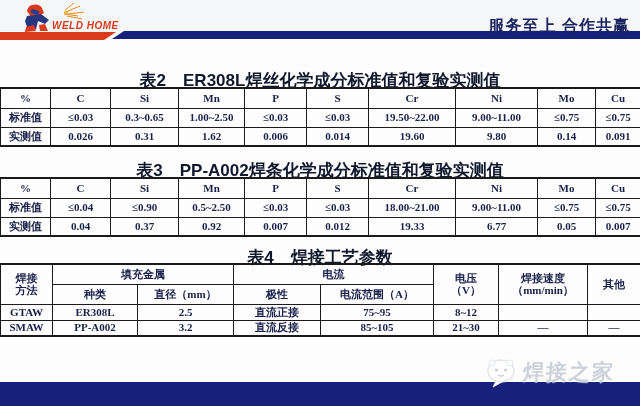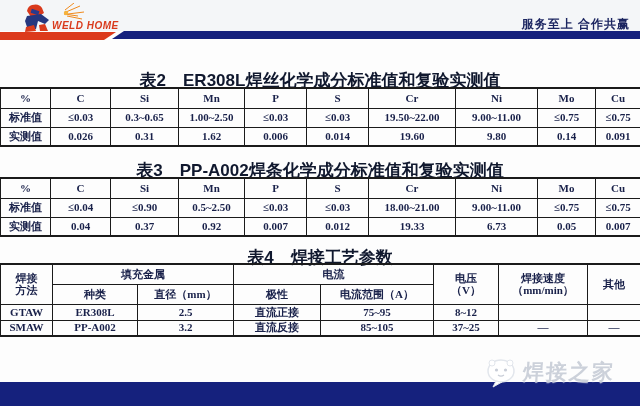--- a/index.html
+++ b/index.html
@@ -17,21 +17,21 @@
     clip-path:polygon(0 0, 116px 0, 104px 100%, 0 100%);
   }
   .stripe-navy {
     position:absolute; top:31px; left:112px; right:0; height:8px; background:#15217d;
     clip-path:polygon(12px 0, 100% 0, 100% 100%, 0 100%);
   }
   .logo { position:absolute; top:3px; left:14px; width:150px; height:30px; }
   .slogan {
     position:absolute; top:16px; right:10px;
     font-family:"Liberation Sans","DejaVu Sans",sans-serif;
-    font-weight:bold; font-size:12px; color:#1b2560; letter-spacing:1px;
+    font-weight:bold; font-size:16px; color:#1b2560; letter-spacing:1px;
   }
 
   
   .tbl-title {
     position:absolute; left:0; width:100%; text-align:center;
     font-family:"Liberation Sans","DejaVu Sans",sans-serif;
     font-weight:bold; font-size:17px; color:#10182e;
   }
   #t2-title { top:69px; }
   #t3-title { top:159px; }
@@ -196,21 +196,21 @@
           <td>≤0.75</td>
         </tr>
         <tr>
           <td>实测值</td>
           <td>0.04</td>
           <td>0.37</td>
           <td>0.92</td>
           <td>0.007</td>
           <td>0.012</td>
           <td>19.33</td>
-          <td>6.73</td>
+          <td>6.77</td>
           <td>0.05</td>
           <td>0.007</td>
         </tr>
       </tbody>
   </table>
 
   <div class="tbl-title" id="t4-title">表4　焊接工艺参数</div>
   <table id="t4">
     <colgroup>
       <col style="width:52px">
@@ -251,21 +251,21 @@
           <td>8~12</td>
           <td></td>
           <td></td>
         </tr>
         <tr>
           <td>SMAW</td>
           <td>PP-A002</td>
           <td>3.2</td>
           <td>直流反接</td>
           <td>85~105</td>
-          <td>37~25</td>
+          <td>21~30</td>
           <td>—</td>
           <td>—</td>
         </tr>
       </tbody>
   </table>
 
   <div class="bottom-bar"></div>
   <div class="watermark">
     <svg width="34" height="32" viewBox="0 0 34 32">
       <ellipse cx="17" cy="15" rx="13" ry="11" fill="#ffffff" stroke="#e2e6ec" stroke-width="1.5"></ellipse>

